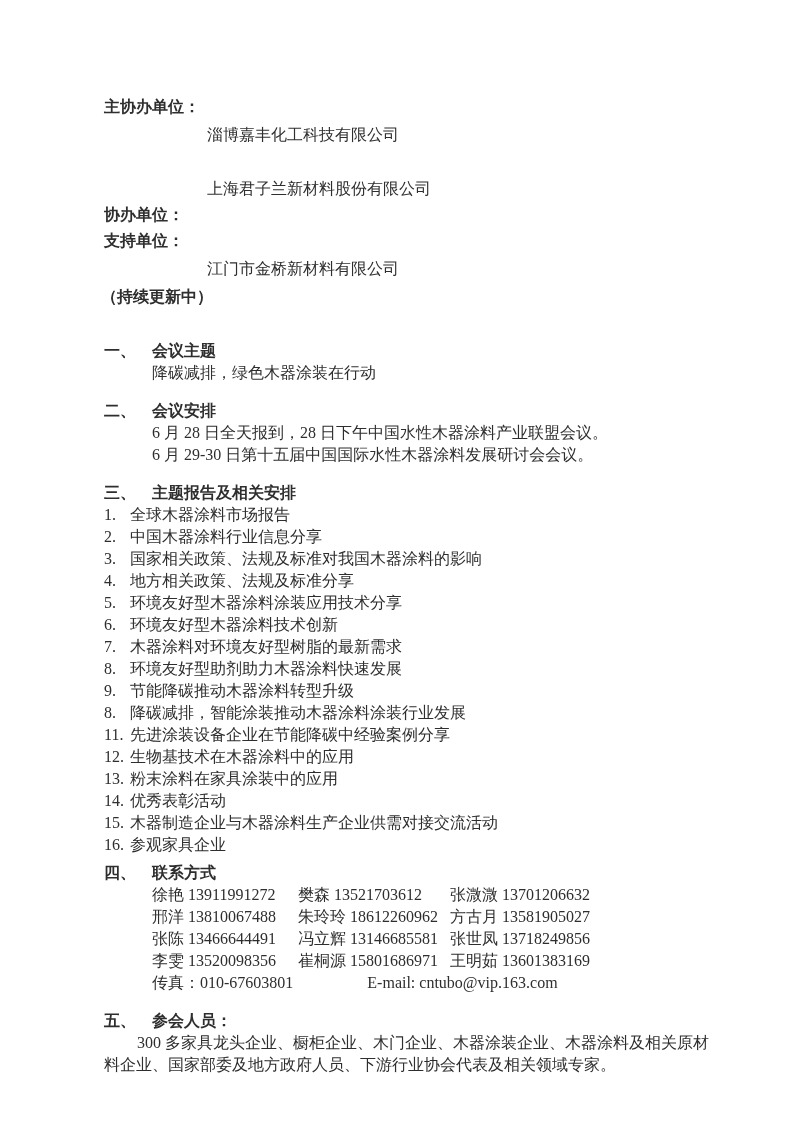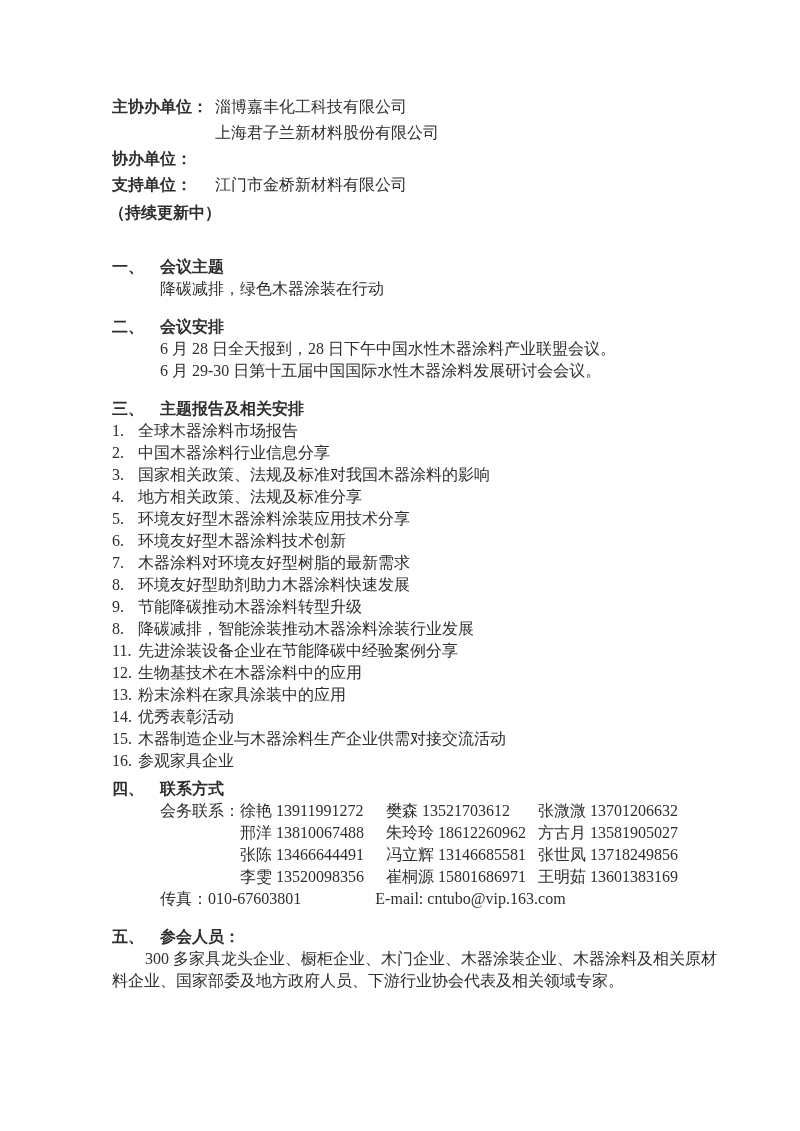--- a/index.html
+++ b/index.html
@@ -7,31 +7,31 @@
     position: relative;
     width: 800px;
     height: 1131px;
     background: #ffffff;
     overflow: hidden;
     font-family: "Liberation Serif", "DejaVu Serif", serif;
     color: #2e2e2e;
   }
   .content {
     position: absolute;
-    left: 112px;
+    left: 104px;
     top: 94px;
     width: 614px;
     font-size: 16px;
     line-height: 26px;
   }
   
   .org-row { display: flex; }
   .org-label { width: 103px; flex-shrink: 0; font-weight: bold; }
   .org-values { flex: 1; }
-  .org-values .org-company { line-height: 26px; }
+  .org-values .org-company { line-height: 26px; margin-top: 28px; }
   .updating-note { font-weight: bold; margin-top: 2px; margin-left: -3px; }
   
   .section { margin-top: 16px; line-height: 22px; }
   .section.first { margin-top: 30px; }
   .section.tight { margin-top: 6px; }
   .sec-header { display: flex; font-weight: bold; line-height: 22px; }
   .sec-num { width: 48px; flex-shrink: 0; }
   .sec-body { margin-left: 48px; }
   .sec-line { line-height: 22px; }
   
@@ -175,21 +175,20 @@
           </div>
       </div>
     </div>
 
     <div class="section tight">
       <div class="sec-header">
         <span class="sec-num">四、</span>
         <span class="sec-title">联系方式</span>
       </div>
       <div class="contact-block">
-        <div class="contact-label">会务联系：</div>
         <div class="contact-grid">
           <div class="contact-cell"><span>徐艳</span> <span>13911991272</span></div>
           <div class="contact-cell"><span>樊森</span> <span>13521703612</span></div>
           <div class="contact-cell"><span>张溦溦</span> <span>13701206632</span></div>
           <div class="contact-cell"><span>邢洋</span> <span>13810067488</span></div>
           <div class="contact-cell"><span>朱玲玲</span> <span>18612260962</span></div>
           <div class="contact-cell"><span>方古月</span> <span>13581905027</span></div>
           <div class="contact-cell"><span>张陈</span> <span>13466644491</span></div>
           <div class="contact-cell"><span>冯立辉</span> <span>13146685581</span></div>
           <div class="contact-cell"><span>张世凤</span> <span>13718249856</span></div>

